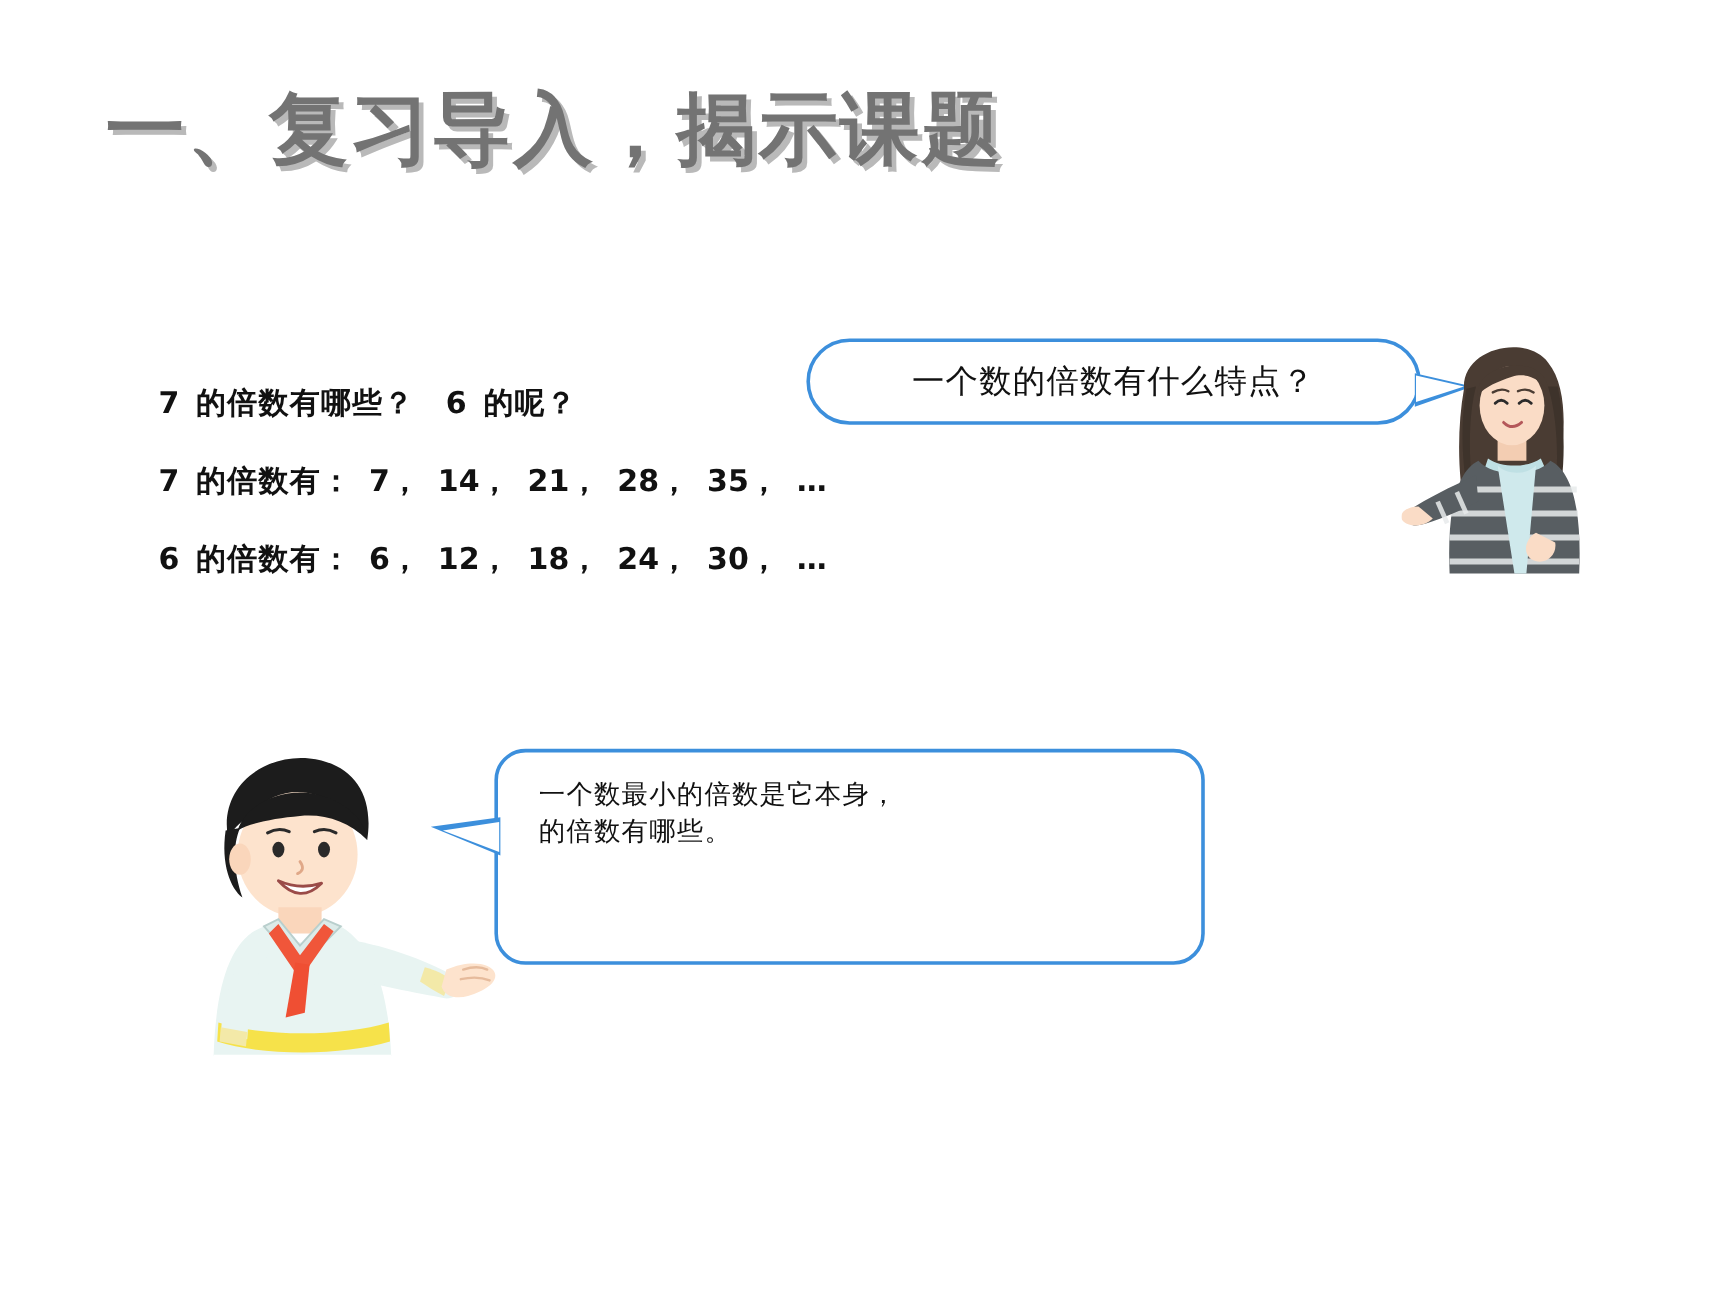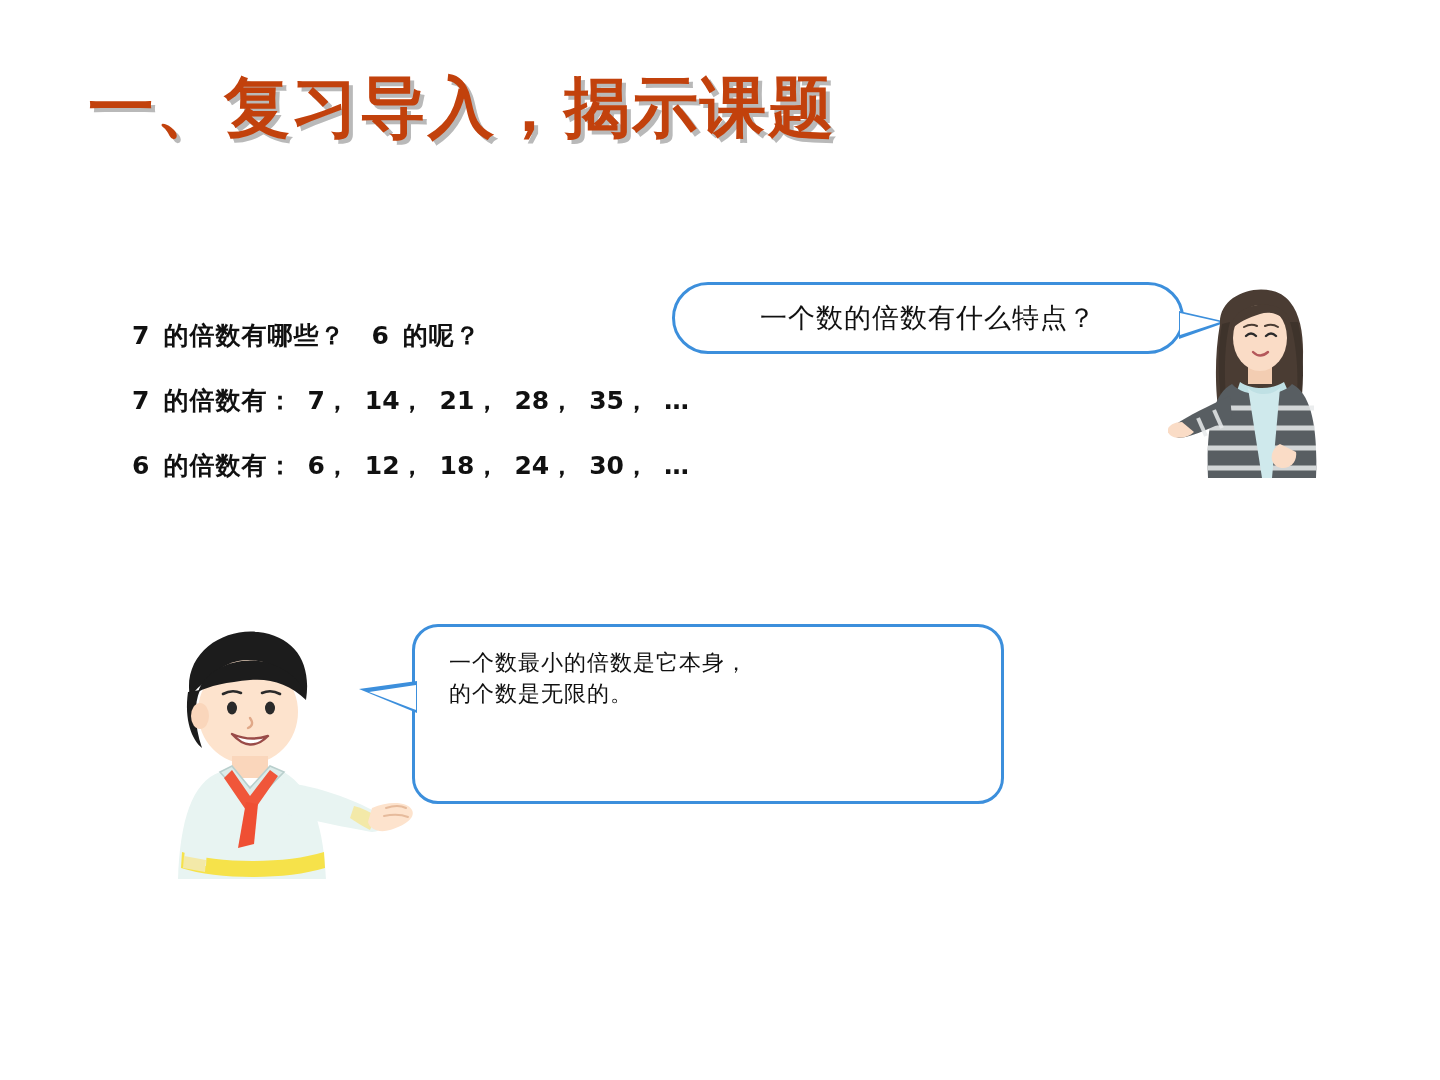--- a/index.html
+++ b/index.html
@@ -17,21 +17,21 @@
 
   
   .slide-title {
     position: absolute;
     left: 88px;
     top: 72px;
     font-family: "DejaVu Sans", sans-serif;
     font-weight: bold;
     font-size: 66px;
     line-height: 1.1;
-    color: #c2410c;
+    color: #737373;
     letter-spacing: 2px;
     text-shadow: 4px 4px 0 #b9b9b9;
     white-space: nowrap;
   }
 
   
   .text-block {
     position: absolute;
     left: 132px;
     top: 295px;
@@ -175,21 +175,21 @@
 </div>
 
 <div class="bubble-top">
   <div class="bubble-text">一个数的倍数有什么特点？</div>
   <div class="tail"></div>
   <div class="tail-inner"></div>
 </div>
 
 <div class="bubble-bottom">
   <div class="bline">一个数最小的倍数是它本身，</div>
-  <div class="bline">的个数是无限的。</div>
+  <div class="bline">的倍数有哪些。</div>
   <div class="tail"></div>
   <div class="tail-inner"></div>
 </div>
 
 <div class="figure-teacher">
   <svg width="200" height="230" viewBox="0 0 200 230" xmlns="http://www.w3.org/2000/svg">
 
     <path d="M52 52 C50 18, 104 6, 122 30 C140 52, 136 96, 130 126 C126 150, 118 168, 106 176 L62 176 C48 156, 44 96, 52 52 Z" fill="#4a3c33"></path>
 
     <path d="M80 84 L104 84 L104 112 L80 112 Z" fill="#f3cdb2"></path>

